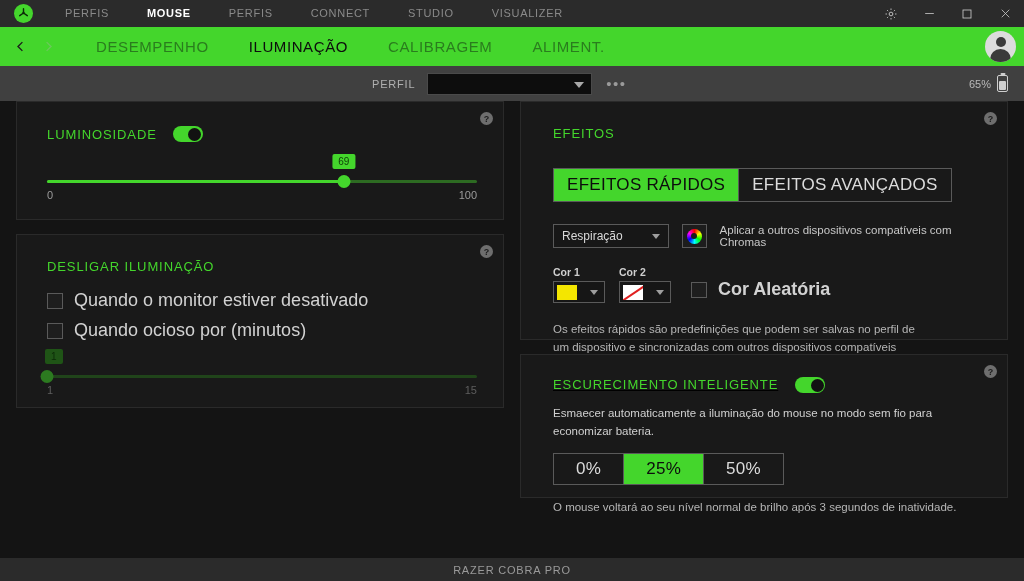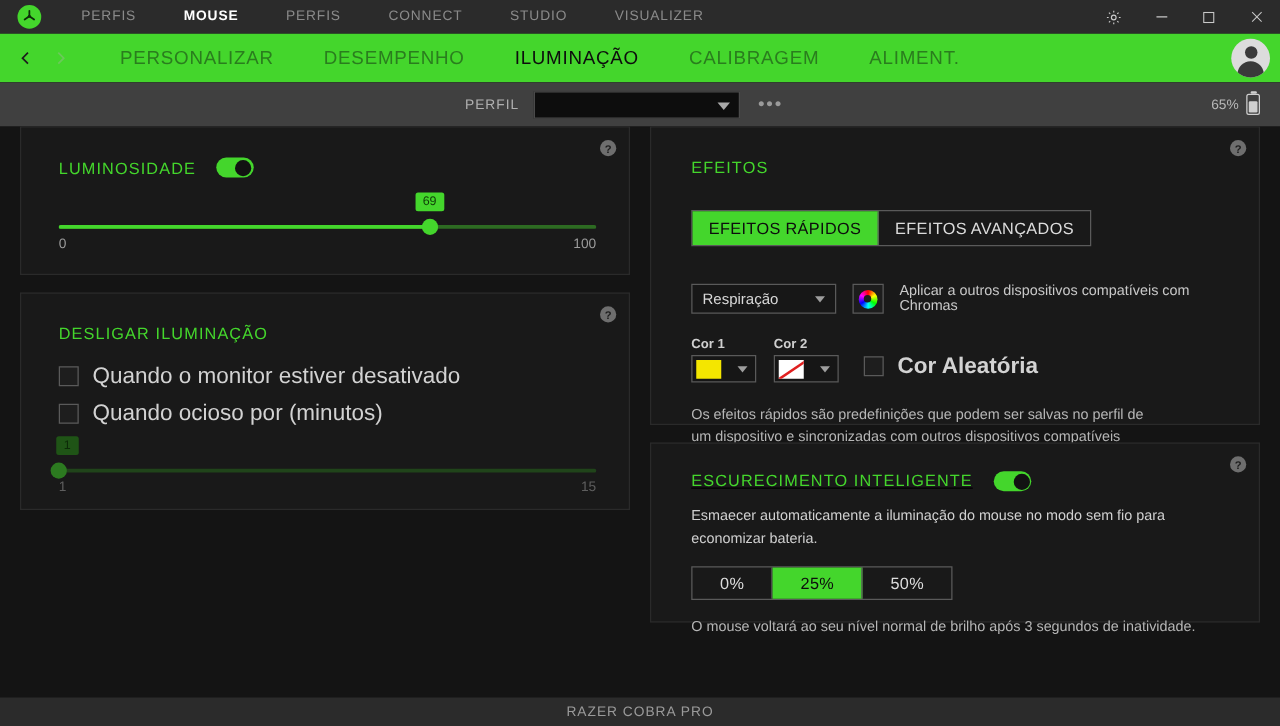--- a/index.html
+++ b/index.html
@@ -115,21 +115,21 @@
   .slider-thumb.dim { background:#2c7a20; }
 
   
   .checkrow { display:flex; align-items:center; gap: 11px; cursor:pointer; }
   .checkbox { width:16px; height:16px; border:1px solid #5a5a5a; background:#1e1e1e; }
   .checklabel { font-size: 18px; color: #d2d2d2; }
 
   
   .segmented { display:inline-flex; border:1px solid #5a5a5a; }
   .seg {
-    font-size: 13px; padding: 6px 13px; color:#dcdcdc; cursor:pointer;
+    font-size: 17px; padding: 6px 13px; color:#dcdcdc; cursor:pointer;
     border-right: 1px solid #5a5a5a; letter-spacing:.3px; white-space:nowrap;
   }
   .seg:last-child { border-right: none; }
   .seg.active { background:#44d62c; color:#0d0d0d; }
 
   .select-box {
     width: 124px; height: 24px; background:#171717; border:1px solid #5a5a5a;
     display:flex; align-items:center; padding: 0 8px; position:relative; cursor:pointer;
   }
   .select-box span { font-size: 12px; color:#d8d8d8; }
@@ -223,21 +223,20 @@
             <path d="M15 5l-7 7 7 7"></path>
           </svg>
       </div>
       <div class="navarrow">
         <svg width="15" height="15" viewBox="0 0 24 24" fill="none" stroke="#6bc95a" stroke-width="2.2">
             <path d="M9 5l7 7-7 7"></path>
           </svg>
       </div>
     </div>
     <div class="sub-tabs">
-      <div class="sub-tab">PERSONALIZAR</div>
       <div class="sub-tab">DESEMPENHO</div>
       <div class="sub-tab active">ILUMINAÇÃO</div>
       <div class="sub-tab">CALIBRAGEM</div>
       <div class="sub-tab">ALIMENT.</div>
     </div>
     <div class="avatar">
       <div class="head"></div>
       <div class="body"></div>
     </div>
     <div class="greenbar-underline"></div>
@@ -312,21 +311,21 @@
 
       <div class="panel" style="height:239px; padding:24px 26px 0 32px;">
         <div class="help">?</div>
         <div class="panel-title">EFEITOS</div>
 
         <div class="segmented" style="margin-top:27px;">
           <div class="seg active">EFEITOS RÁPIDOS</div>
           <div class="seg">EFEITOS AVANÇADOS</div>
         </div>
 
-        <div style="display:flex; align-items:center; gap:13px; margin-top:30px;justify-content:center;">
+        <div style="display:flex; align-items:center; gap:13px; margin-top:22px;justify-content:center;">
           <div class="select-box">
             <span>Respiração</span>
             <div class="caret"></div>
           </div>
           <div class="chroma-btn">
             <div class="chroma-ring"></div>
           </div>
           <div class="side-note">Aplicar a outros dispositivos compatíveis com Chromas</div>
         </div>
 

